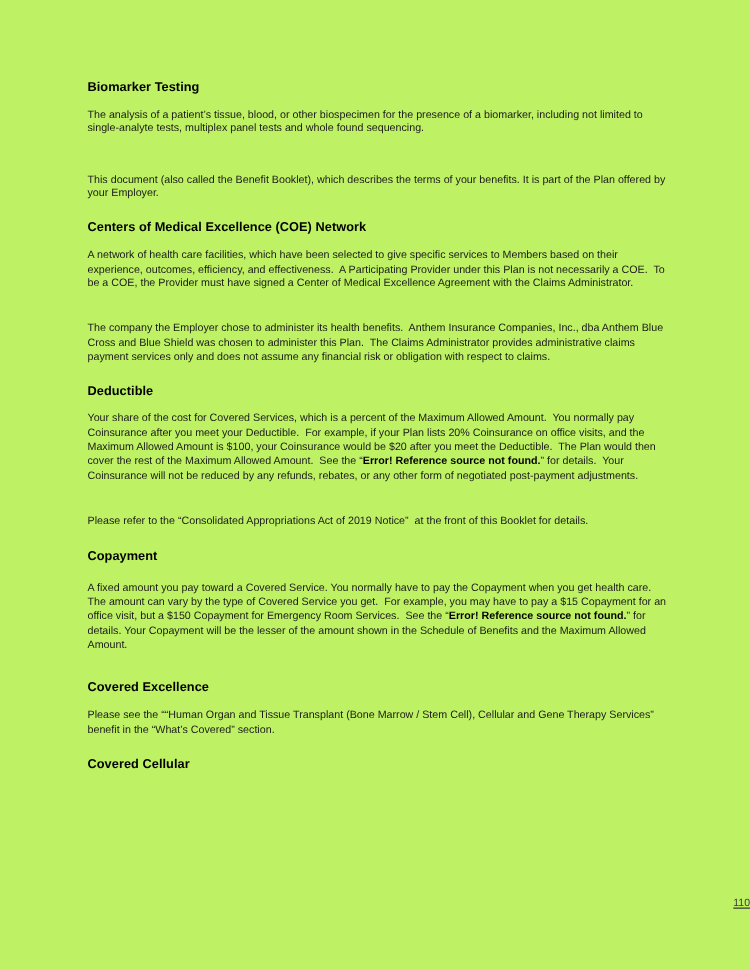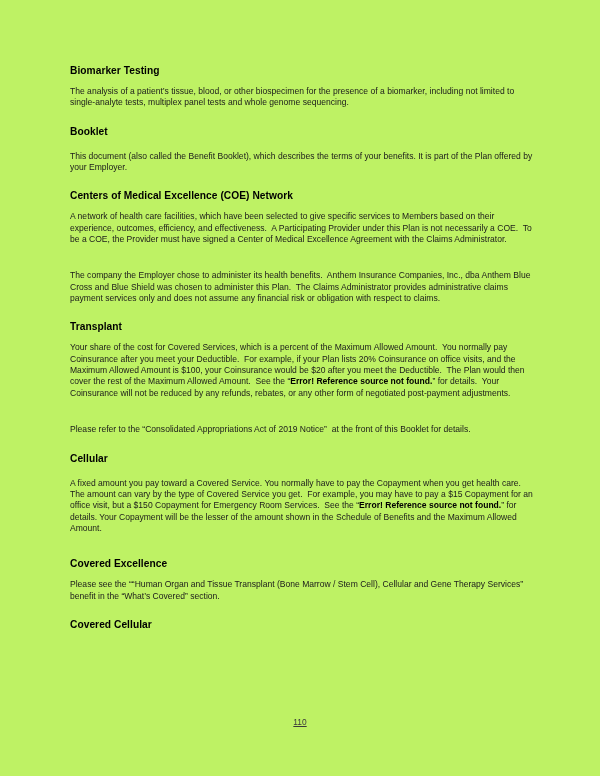--- a/index.html
+++ b/index.html
@@ -56,68 +56,67 @@
   }
   .gap-heading-to-para { height: 9px; }
   .gap-para-to-heading { height: 16px; }
   .gap-heading-to-para-wide { height: 13px; }
 
   .page-number {
     position: absolute;
     left: 0;
     top: 717px;
     width: 600px;
-    text-align: center;
+    text-align: right;
     font-size: 8.4px;
     line-height: 11px;
     color: #3a3a3a;
     text-decoration: underline;
   }
 </style>
 </head>
 <body>
 
 <div class="page">
   <div class="content">
 
     <h2 class="section-heading">Biomarker Testing</h2>
     <div class="gap-heading-to-para"></div>
-    <p class="body-text">The analysis of a patient’s tissue, blood, or other biospecimen for the presence of a biomarker, including not limited to single-analyte tests, multiplex panel tests and whole genome sequencing.</p>
+    <p class="body-text">The analysis of a patient’s tissue, blood, or other biospecimen for the presence of a biomarker, including not limited to single-analyte tests, multiplex panel tests and whole found sequencing.</p>
 
     <div class="gap-para-to-heading"></div>
 
-    <h2 class="section-heading">Booklet</h2>
     <div class="gap-heading-to-para-wide"></div>
     <p class="body-text">This document (also called the Benefit Booklet), which describes the terms of your benefits. It is part of the Plan offered by your Employer.</p>
 
     <div class="gap-para-to-heading"></div>
 
     <h2 class="section-heading">Centers of Medical Excellence (COE) Network</h2>
     <div class="gap-heading-to-para"></div>
     <p class="body-text">A network of health care facilities, which have been selected to give specific services to Members based on their experience, outcomes, efficiency, and effectiveness.  A Participating Provider under this Plan is not necessarily a COE.  To be a COE, the Provider must have signed a Center of Medical Excellence Agreement with the Claims Administrator.</p>
 
     <div class="gap-para-to-heading"></div>
 
     <div class="gap-heading-to-para"></div>
     <p class="body-text">The company the Employer chose to administer its health benefits.  Anthem Insurance Companies, Inc., dba Anthem Blue Cross and Blue Shield was chosen to administer this Plan.  The Claims Administrator provides administrative claims payment services only and does not assume any financial risk or obligation with respect to claims.</p>
 
     <div class="gap-para-to-heading"></div>
 
-    <h2 class="section-heading">Transplant</h2>
+    <h2 class="section-heading">Deductible</h2>
     <div class="gap-heading-to-para"></div>
     <p class="body-text"><span>Your share of the cost for Covered Services, which is a percent of the Maximum Allowed Amount.  You normally pay Coinsurance after you meet your Deductible.  For example, if your Plan lists 20% Coinsurance on office visits, and the Maximum Allowed Amount is $100, your Coinsurance would be $20 after you meet the Deductible.  The Plan would then cover the rest of the Maximum Allowed Amount.  See the “</span><b>Error! Reference source not found.</b><span>” for details.  Your Coinsurance will not be reduced by any refunds, rebates, or any other form of negotiated post-payment adjustments.</span></p>
 
     <div class="gap-para-to-heading"></div>
 
     <div class="gap-heading-to-para"></div>
     <p class="body-text">Please refer to the “Consolidated Appropriations Act of 2019 Notice”  at the front of this Booklet for details.</p>
 
     <div class="gap-para-to-heading"></div>
 
-    <h2 class="section-heading">Cellular</h2>
+    <h2 class="section-heading">Copayment</h2>
     <div class="gap-heading-to-para-wide"></div>
     <p class="body-text"><span>A fixed amount you pay toward a Covered Service. You normally have to pay the Copayment when you get health care.  The amount can vary by the type of Covered Service you get.  For example, you may have to pay a $15 Copayment for an office visit, but a $150 Copayment for Emergency Room Services.  See the “</span><b>Error! Reference source not found.</b><span>” for details. Your Copayment will be the lesser of the amount shown in the Schedule of Benefits and the Maximum Allowed Amount.</span></p>
 
     <div style="height:23px"></div>
 
     <h2 class="section-heading">Covered Excellence</h2>
     <div class="gap-heading-to-para"></div>
     <p class="body-text">Please see the ““Human Organ and Tissue Transplant (Bone Marrow / Stem Cell), Cellular and Gene Therapy Services” benefit in the “What’s Covered” section.</p>
 
     <div class="gap-para-to-heading"></div>

